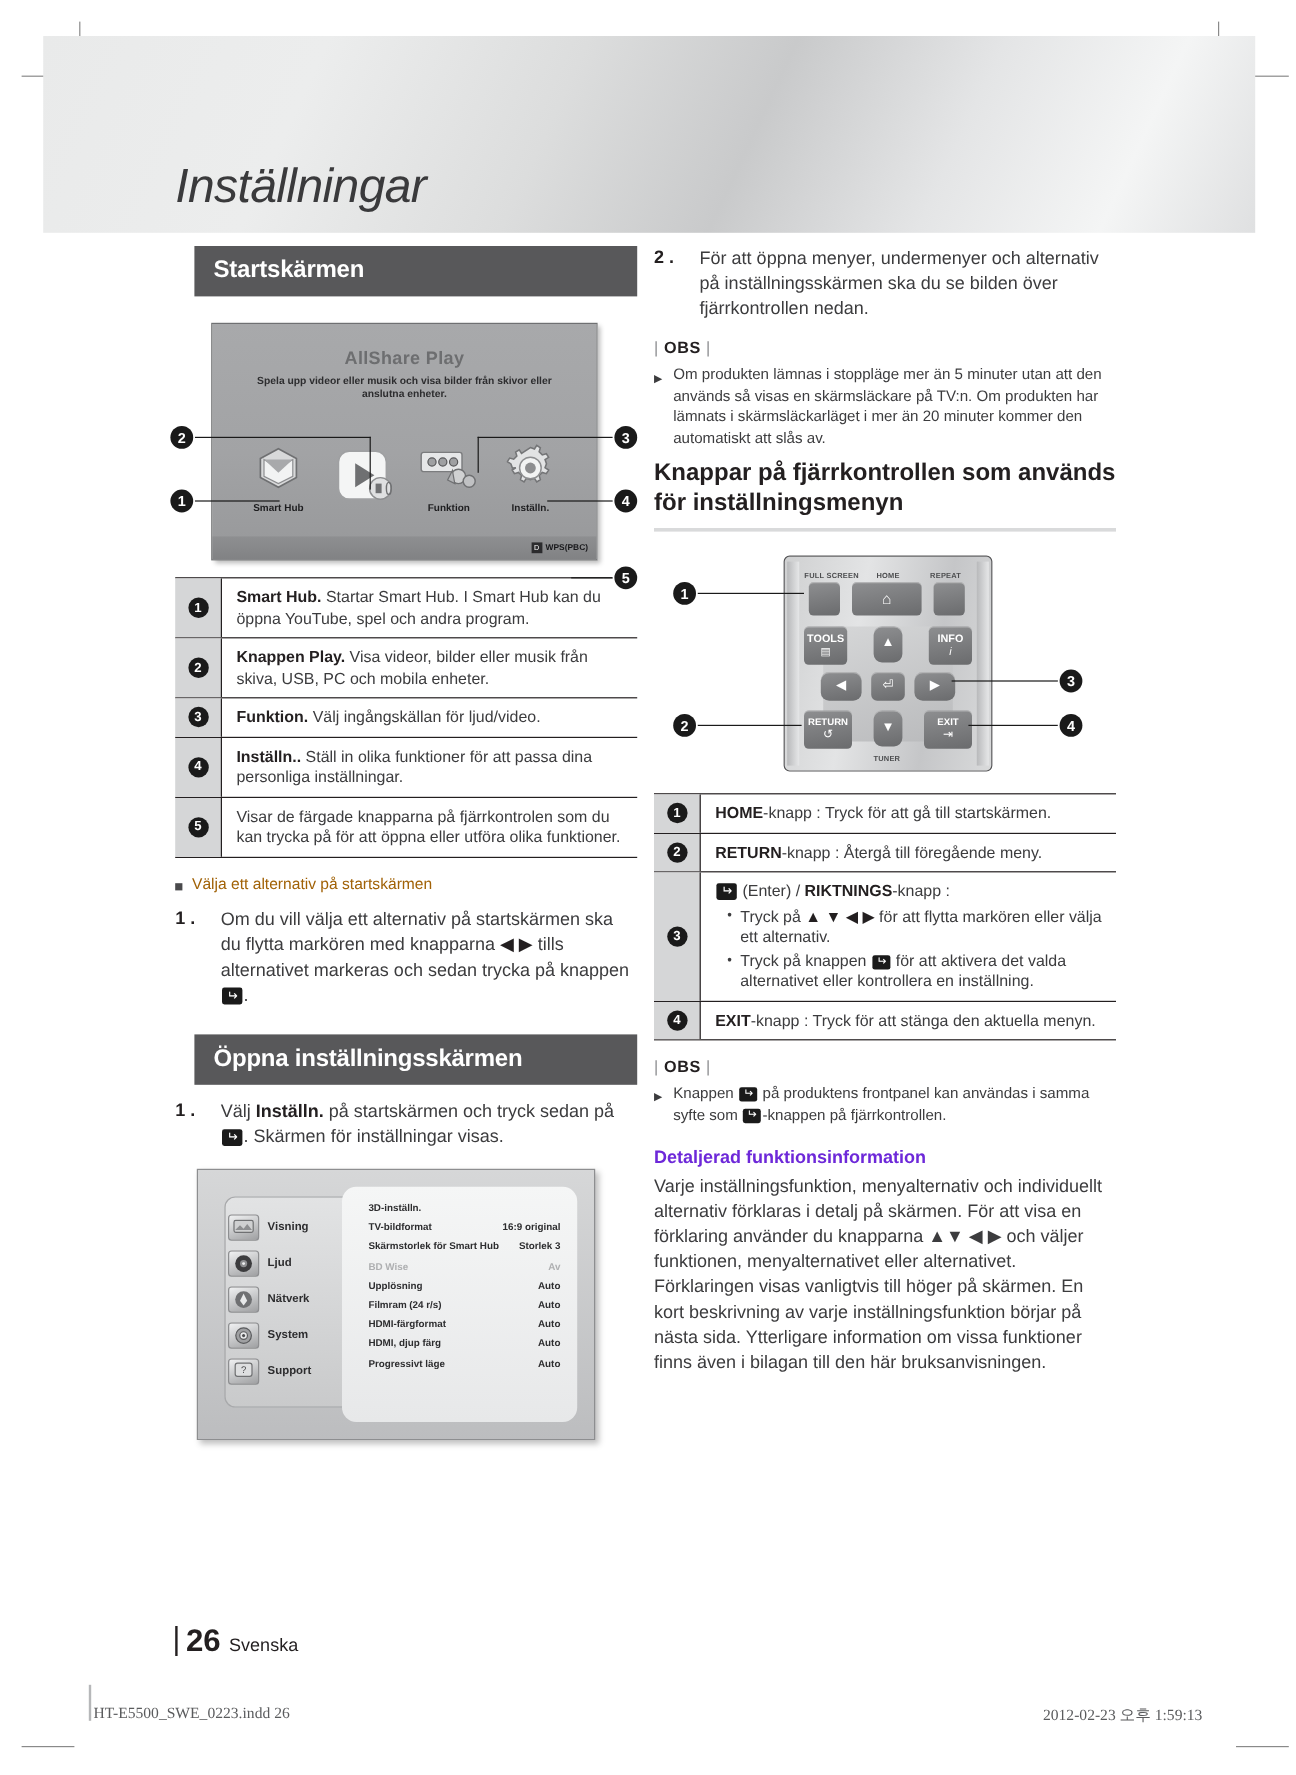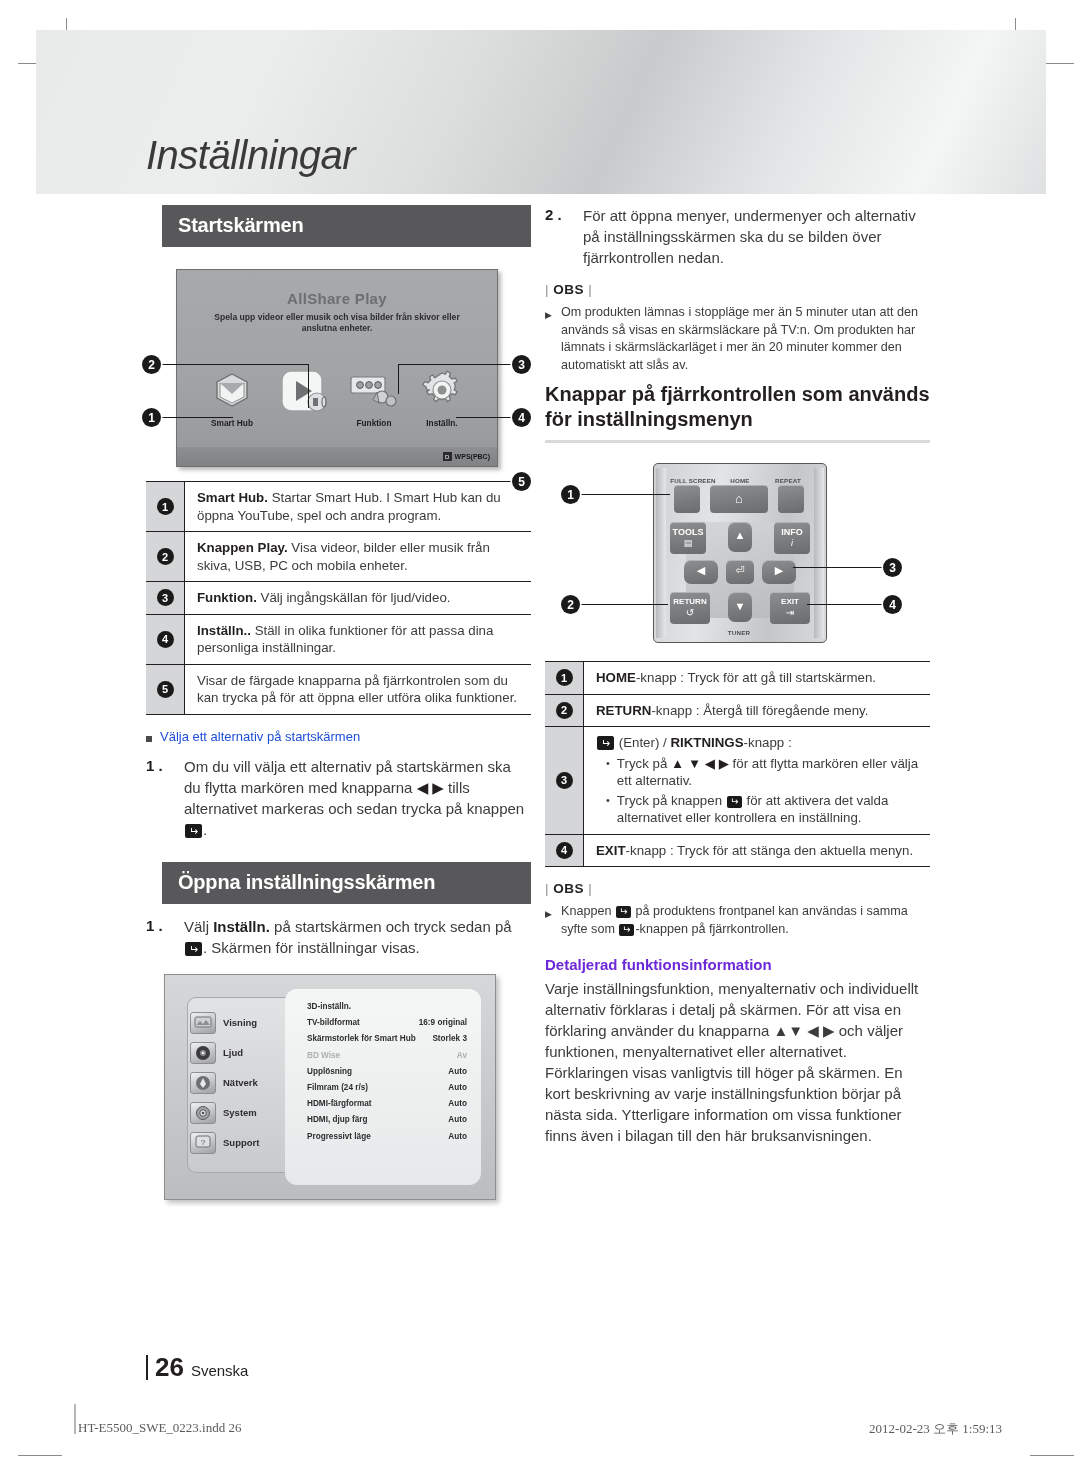--- a/index.html
+++ b/index.html
@@ -29,21 +29,21 @@
 
   
   .tvmock{position:relative;margin:22px 0 0 30px;width:320px;height:196px;
      background:linear-gradient(180deg,#a8a9ab 0%,#a2a3a5 55%,#97989a 100%);
      border:1px solid #6f7072;box-shadow:3px 3px 4px rgba(0,0,0,.28);}
   .tv-title{position:absolute;left:0;right:0;top:20px;text-align:center;
      font-size:15px;font-weight:bold;color:#6d6e70;letter-spacing:.3px;}
   .tv-sub{position:absolute;left:22px;right:22px;top:42px;text-align:center;
      font-size:8.6px;line-height:11px;font-weight:bold;color:#2d2d2f;}
   .tv-icons{position:absolute;left:0;right:0;top:95px;display:flex;
-     justify-content:center;align-items:center;gap:2px;}
+     justify-content:center;align-items:flex-end;gap:2px;}
   .tv-item{width:66px;text-align:center;}
   .tv-item .glyph{height:50px;display:flex;align-items:center;justify-content:center;}
   .tv-item .lbl{font-size:8.3px;font-weight:bold;color:#1d1d1f;margin-top:3px;}
   .tv-foot{position:absolute;left:0;right:0;bottom:0;height:19px;
      background:linear-gradient(180deg,#8e8f91,#818284);display:flex;
      align-items:center;justify-content:flex-end;padding-right:7px;gap:3px;}
   .wps-sq{width:9px;height:9px;background:#2b2b2d;color:#fff;font-size:6px;
      display:flex;align-items:center;justify-content:center;}
   .wps-tx{font-size:7px;font-weight:bold;color:#17171a;}
 
@@ -60,21 +60,21 @@
   .nrow{display:flex;border-bottom:1.1px solid #231f20;}
   .nrow .num{flex:0 0 38px;background:#d5d6d7;display:flex;align-items:center;
      justify-content:center;border-right:1.3px solid #231f20;}
   .nrow .num span{width:17px;height:17px;border-radius:50%;background:#1a1a1a;
      color:#fff;font-size:11px;font-weight:bold;display:flex;
      align-items:center;justify-content:center;}
   .nrow .txt{flex:1;padding:7px 6px 7px 12px;font-size:13.3px;line-height:17.5px;color:#3c3c3e;}
   .nrow .txt b{color:#231f20;}
 
   
-  .sqbullet{display:flex;gap:8px;margin-top:14px;font-size:13px;color:#1d4ed8;}
+  .sqbullet{display:flex;gap:8px;margin-top:14px;font-size:13px;color:#a16207;}
   .sqbullet .sq{width:6px;height:6px;background:#4a4a4c;margin-top:7px;flex:0 0 6px;}
   .step{display:flex;gap:4px;margin-top:12px;}
   .step .no{flex:0 0 34px;font-size:15px;font-weight:bold;color:#231f20;padding-top:1px;}
   .step .body{flex:1;font-size:15px;line-height:21px;color:#3c3c3e;}
   .step .body b{color:#231f20;}
 
   .para{font-size:15px;line-height:21px;color:#3c3c3e;}
   .sub-head{font-size:15px;font-weight:bold;color:#6d28d9;margin-top:18px;margin-bottom:5px;}
   .big-head{font-size:20px;font-weight:bold;color:#231f20;line-height:25px;
      margin-top:8px;padding-bottom:8px;border-bottom:3px solid #d9dadb;}

